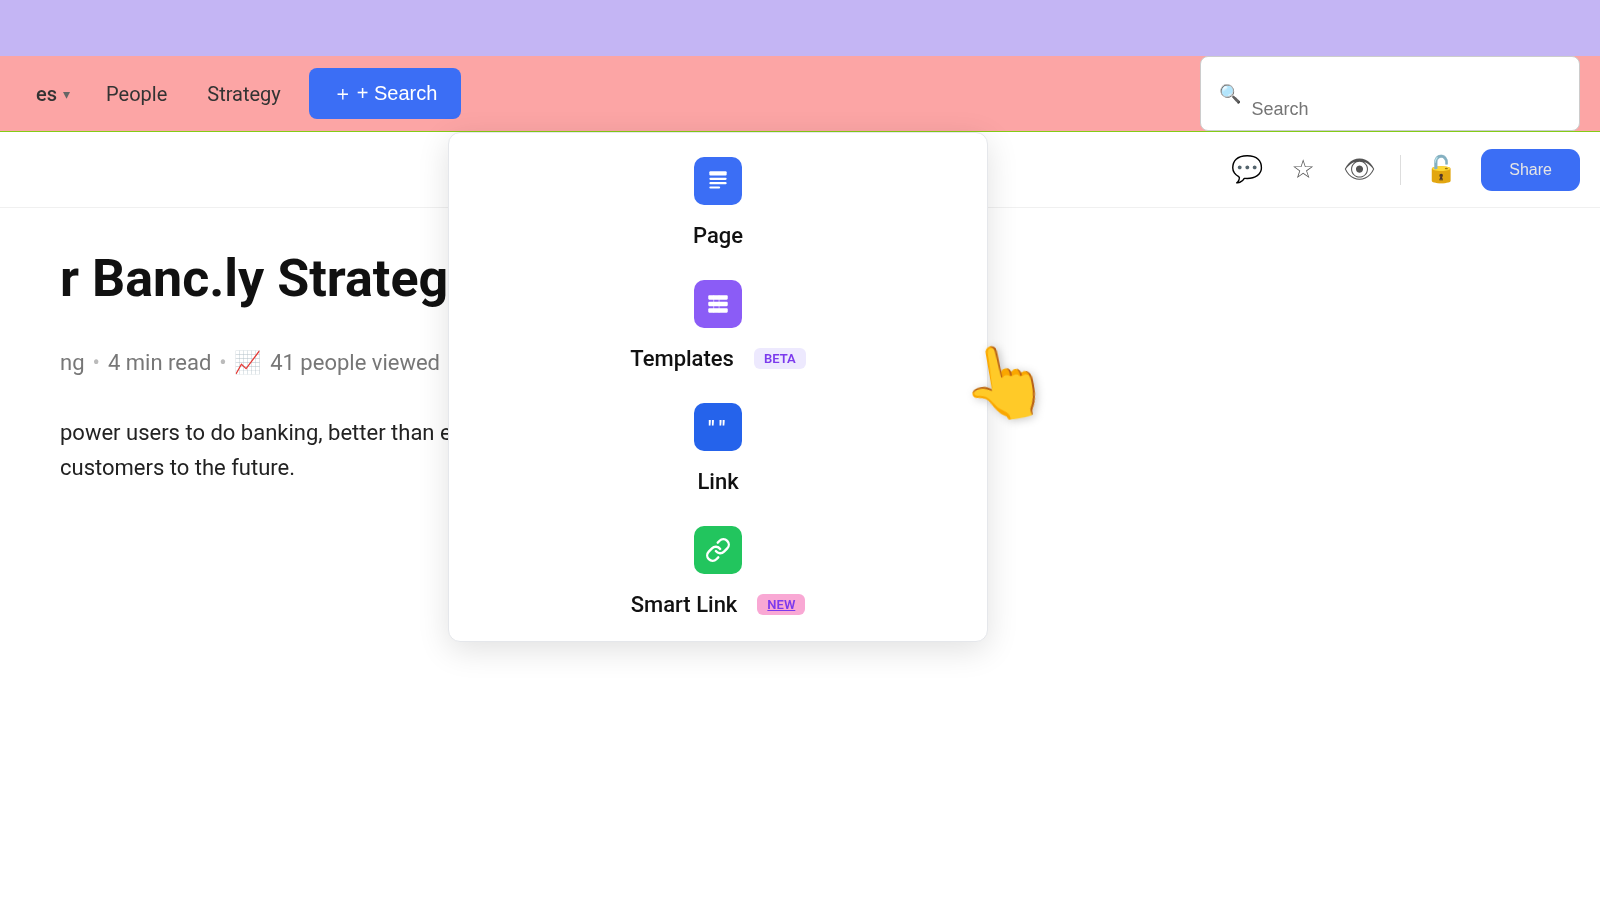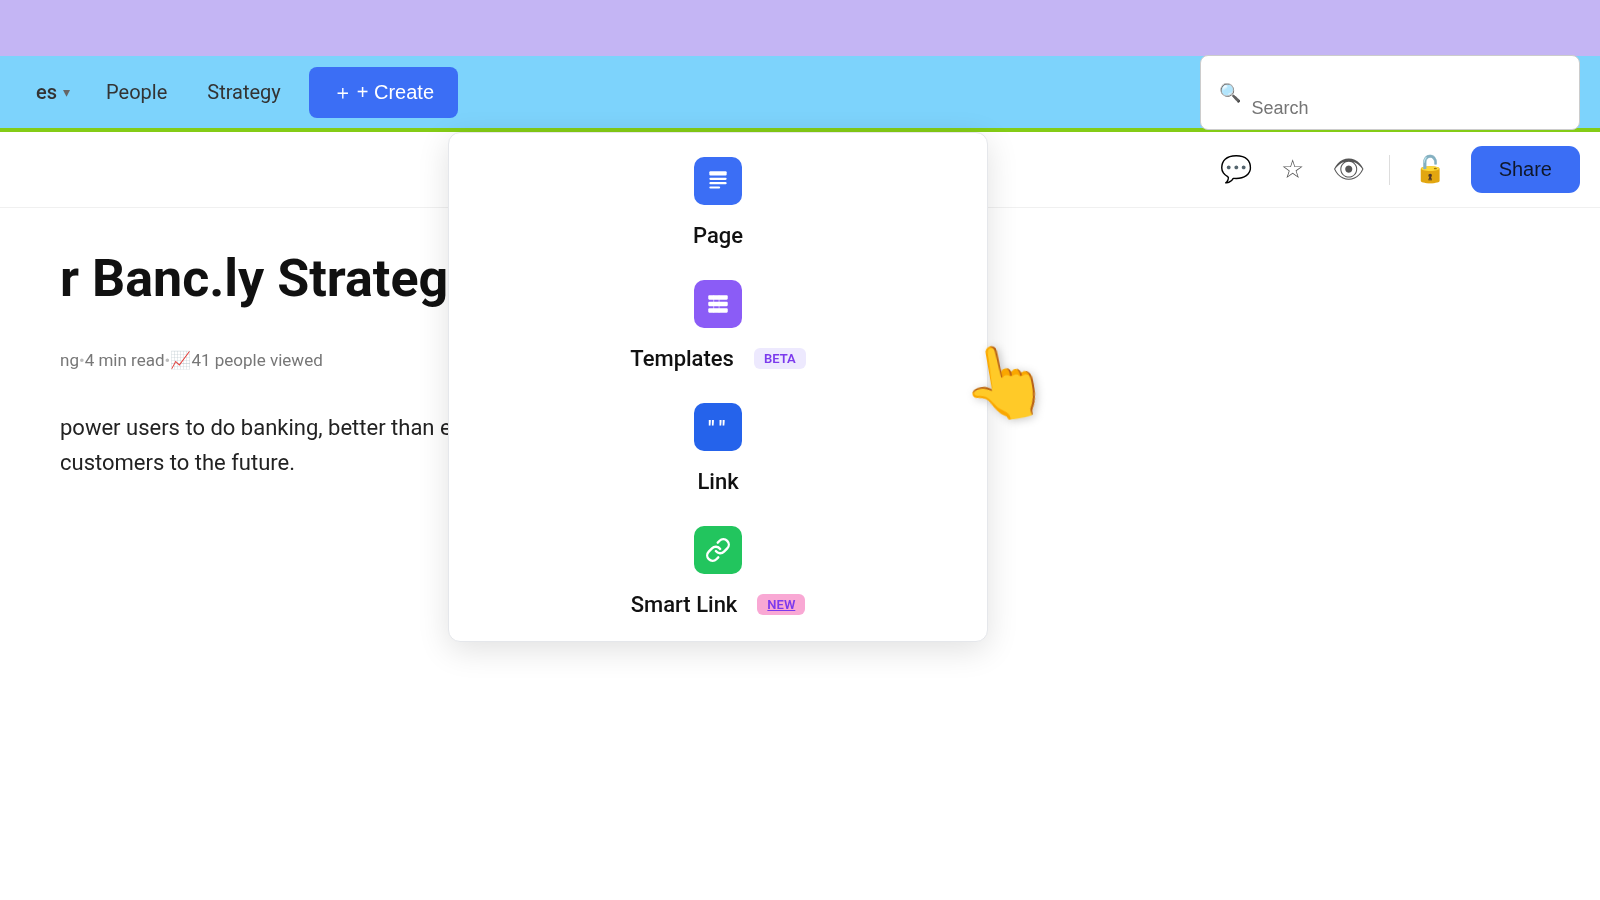--- a/index.html
+++ b/index.html
@@ -110,60 +110,61 @@
     }
 
     .icon-divider {
       width: 1px;
       height: 30px;
       background: #ddd;
     }
 
     .share-btn {
       background: #3b6ef5;
-      color: #0f172a;
+      color: #e5e5e5;
       border: none;
       border-radius: 11px;
       padding: 12px 28px;
-      font-size: 20px;
+      font-size: 16px;
       font-weight: 500;
       cursor: pointer;
     }
 
     
     .nav-toolbar-row {
       width: 100%;
       height: 76px;
-      background: #7dd3fc;
+      background: #fca5a5;
       display: flex;
       align-items: center;
       padding: 0 20px;
-      border-bottom: 4px solid #84cc16;
+      border-bottom: 1px solid #84cc16;
       position: relative;
       z-index: 10;
     }
 
     
     .main-content {
       padding: 40px 60px;
       position: relative;
     }
 
     .page-title {
       font-size: 52px;
       font-weight: 700;
       color: #111;
       margin-bottom: 16px;
     }
 
     .page-meta {
-      font-size: 17px;
+      font-size: 22px;
       color: #777;
       display: flex;
       align-items: center;
+      gap: 8px;
       margin-bottom: 40px;
       margin-top: 41px;
     }
 
     .page-meta .dot {
       color: #bbb;
     }
 
     .page-meta .trend-icon {
       color: #555;
@@ -291,21 +292,21 @@
       <span class="chevron">▾</span>
     </div>
     <div class="nav-item">
       <span>People</span>
     </div>
     <div class="nav-item">
       <span>Strategy</span>
     </div>
     <button class="create-btn">
       <span>＋</span>
-      <span style="margin-left:-4px">+ Create</span>
+      <span style="margin-left:-4px">+ Search</span>
     </button>
   </div>
 
   <div class="nav-right">
     <div class="search-box">
       <span class="search-icon-svg">🔍</span>
       <input type="text" placeholder="Search" style="">
     </div>
   </div>
 </div>

